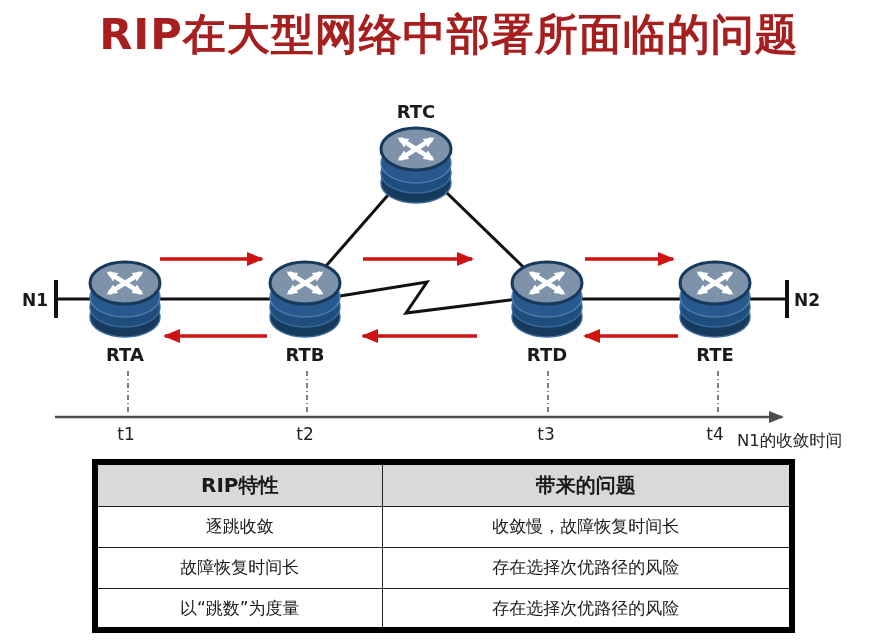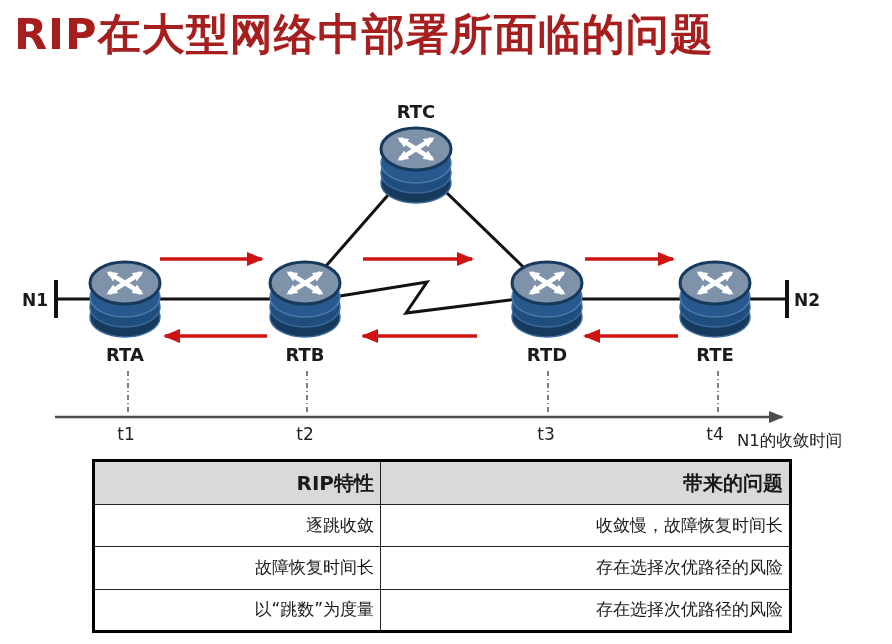--- a/index.html
+++ b/index.html
@@ -10,21 +10,21 @@
   }
   *{margin:0;padding:0;box-sizing:border-box;}
   html,body{background:#ffffff;}
   body{
     width:892px;height:644px;position:relative;overflow:hidden;
     font-family:"DejaVu Sans","Liberation Sans",sans-serif;color:var(--text_black);
   }
   .slide-title{
     position:absolute;left:14px;top:6px;width:870px;
     font-size:43px;font-weight:800;letter-spacing:1px;
-    color:var(--title_red);white-space:nowrap;
+    color:var(--title_red);white-space:nowrap;text-align:center;
   }
   .diagram-svg{position:absolute;left:0;top:90px;}
 
   .net-link{stroke:var(--link_black);stroke-width:3;fill:none;}
   .net-bar{stroke:var(--link_black);stroke-width:4;}
   .upd-arrow{stroke:var(--arrow_red);stroke-width:3.5;fill:none;}
   .fill-red{fill:var(--arrow_red);}
   .fill-axis{fill:var(--axis_gray);}
   .axis-line{stroke:var(--axis_gray);stroke-width:2.5;fill:none;}
   .drop-dash{stroke:#555555;stroke-width:1.5;stroke-dasharray:5 3 1 3;fill:none;}
@@ -34,21 +34,21 @@
   .r-top{fill:var(--router_top);stroke:var(--router_rim);stroke-width:3;}
   .r-arrow{stroke:#ffffff;stroke-width:4.5;}
   .node-label{font-size:18px;font-weight:bold;fill:var(--text_black);text-anchor:middle;}
   .net-label{font-size:17px;font-weight:bold;fill:var(--text_black);}
   .tick-label{font-size:17px;fill:#222222;text-anchor:middle;}
   .axis-label{font-size:16.5px;fill:#222222;}
 
   .issue-table{
     position:absolute;left:92px;top:459px;width:697px;height:174px;
     border-collapse:collapse;table-layout:fixed;
-    border:3px solid #000000;text-align:right;
+    border:6px solid #000000;text-align:center;
   }
   .issue-table th,.issue-table td{
     border:1.5px solid #222222;vertical-align:middle;padding:0 6px;
   }
   .issue-table th{
     background:var(--table_header_bg);font-size:20px;font-weight:bold;height:44px;
   }
   .issue-table td{font-size:17px;height:38px;}
   .col-feature{width:287px;}
   .col-problem{width:410px;}

